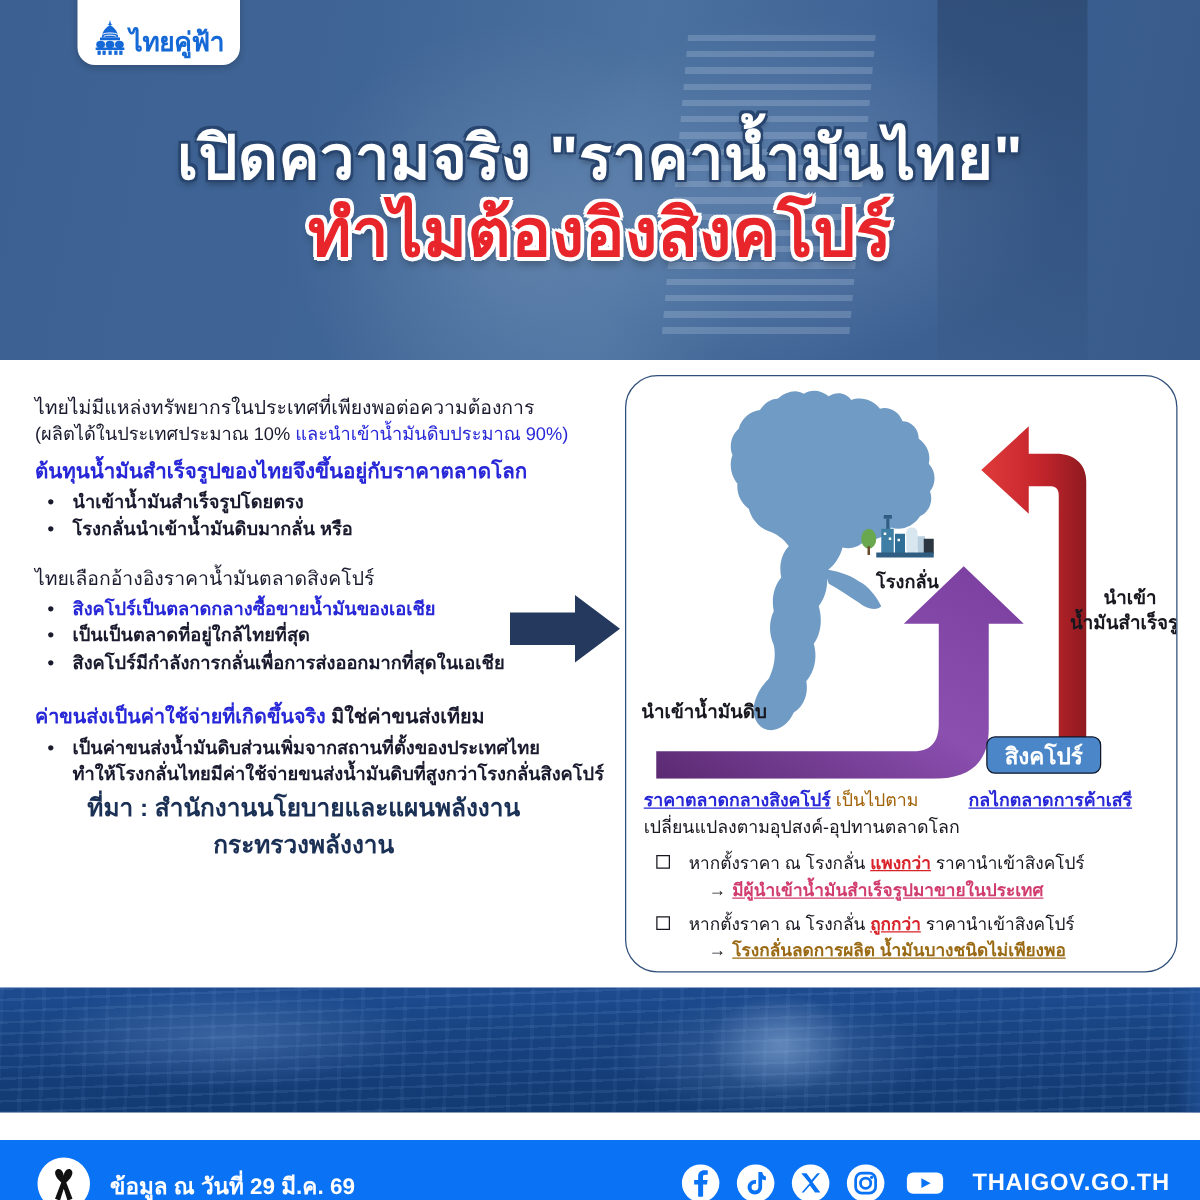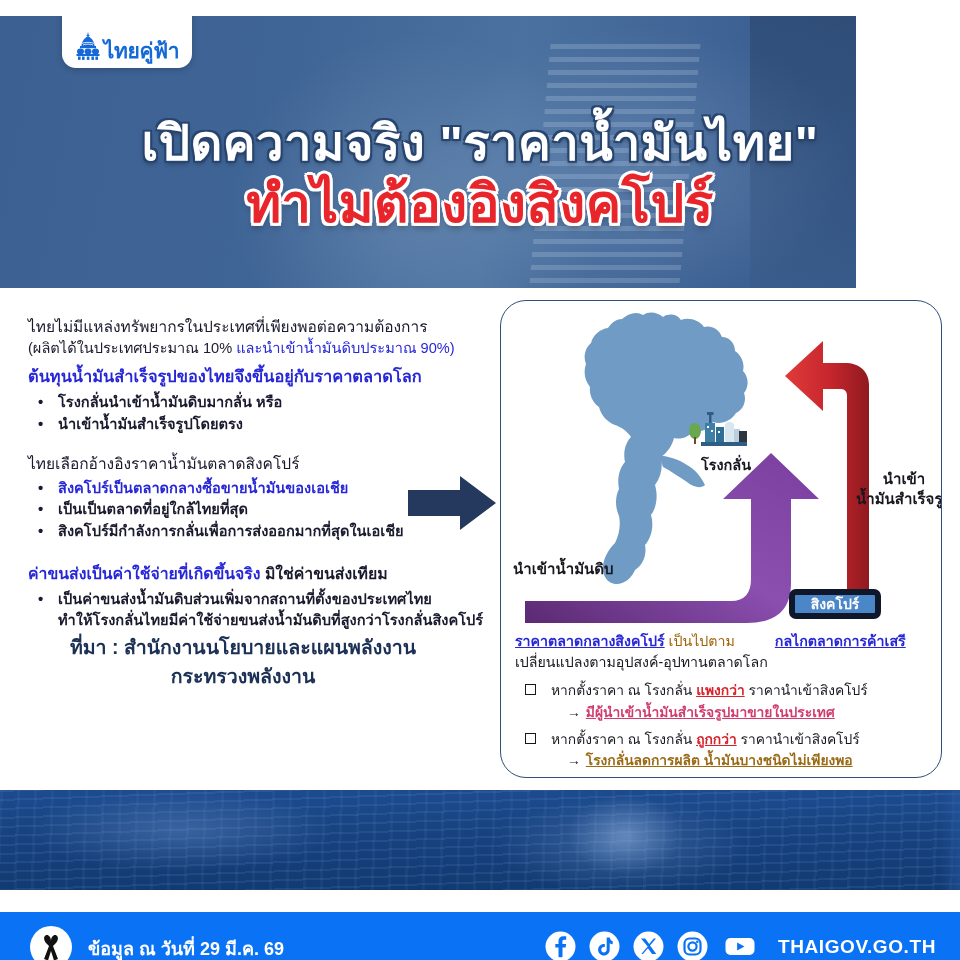--- a/index.html
+++ b/index.html
@@ -5,24 +5,23 @@
   * { margin:0; padding:0; box-sizing:border-box; }
   body {
     width:960px; height:960px; overflow:hidden;
     font-family:"Liberation Sans","DejaVu Sans",sans-serif;
     background:#ffffff;
   }
   .page { position:relative; width:960px; height:960px; }
 
   
   .header {
-    position:absolute; left:0; top:0; width:856px; height:288px;
+    position:absolute; left:0; top:0; width:960px; height:288px;
     background:#3c6091;
     overflow:hidden;
-    margin-top:16px;
   }
   .header-photo {
     position:absolute; left:0; top:0; width:960px; height:288px;
     background:
       radial-gradient(ellipse 300px 200px at 640px 150px, rgba(120,150,190,.45), rgba(60,96,145,0) 70%),
       radial-gradient(ellipse 260px 240px at 420px 190px, rgba(150,175,205,.30), rgba(60,96,145,0) 72%),
       linear-gradient(100deg,#3c6091 0%,#3f6596 30%,#4a719f 52%,#3d6193 74%,#375a8a 100%);
   }
   .header-photo:before {
     content:""; position:absolute; left:540px; top:28px; width:150px; height:240px;
@@ -122,22 +121,22 @@
     position:absolute; left:348px; top:168px; width:110px; text-align:center;
     font-size:15px; font-weight:bold; color:#17171f; line-height:1.3;
   }
   .purple-arrow { position:absolute; left:18px; top:150px; width:320px; height:172px; }
   .purple-label {
     position:absolute; left:12px; top:256px;
     font-size:15px; font-weight:bold; color:#17171f;text-align:center;
   }
   .sg-badge {
     position:absolute; left:288px; top:288px; width:92px; height:30px;
-    background:#4a86c8; border:6px solid #0f172a; border-radius:7px;
-    color:#ffffff; font-size:14px; font-weight:bold;
+    background:#4a86c8; border:1px solid #0f172a; border-radius:7px;
+    color:#ffffff; font-size:18px; font-weight:bold;
     display:flex; align-items:center; justify-content:center;
   }
 
   .panel-text { position:absolute; left:14px; top:330px; width:420px; }
   .pt-line { font-size:14.2px; line-height:1.45; color:#17171f; white-space:nowrap; }
   .u-blue { color:#2727d8; font-weight:bold; text-decoration:underline; }
   .u-blue2 { color:#2727d8; font-weight:bold; text-decoration:underline;margin-left:40px; }
   .plain { color:#a16207; }
   .checks { list-style:none; margin:9px 0 0 0; padding:0; }
   .checks li {
@@ -231,22 +230,22 @@
 
   <div class="body-area">
 
     <div class="left-col">
 
       <div class="para">
         <div class="ln navy">ไทยไม่มีแหล่งทรัพยากรในประเทศที่เพียงพอต่อความต้องการ</div>
         <div class="ln small"><span class="navy">(ผลิตได้ในประเทศประมาณ 10%</span><span class="blue">  และนำเข้าน้ำมันดิบประมาณ 90%)</span></div>
         <div class="hdr-blue" style="margin-top:4px;">ต้นทุนน้ำมันสำเร็จรูปของไทยจึงขึ้นอยู่กับราคาตลาดโลก</div>
         <ul class="bullets">
+          <li class="b-bold">นำเข้าน้ำมันสำเร็จรูปโดยตรง</li>
           <li class="b-bold">โรงกลั่นนำเข้าน้ำมันดิบมากลั่น หรือ</li>
-          <li class="b-bold">นำเข้าน้ำมันสำเร็จรูปโดยตรง</li>
         </ul>
       </div>
 
       <div class="gap-a"></div>
 
       <div class="para">
         <div class="ln navy">ไทยเลือกอ้างอิงราคาน้ำมันตลาดสิงคโปร์</div>
         <ul class="bullets">
           <li class="b-blue">สิงคโปร์เป็นตลาดกลางซื้อขายน้ำมันของเอเชีย</li>
           <li class="b-bold">เป็นเป็นตลาดที่อยู่ใกล้ไทยที่สุด</li>

